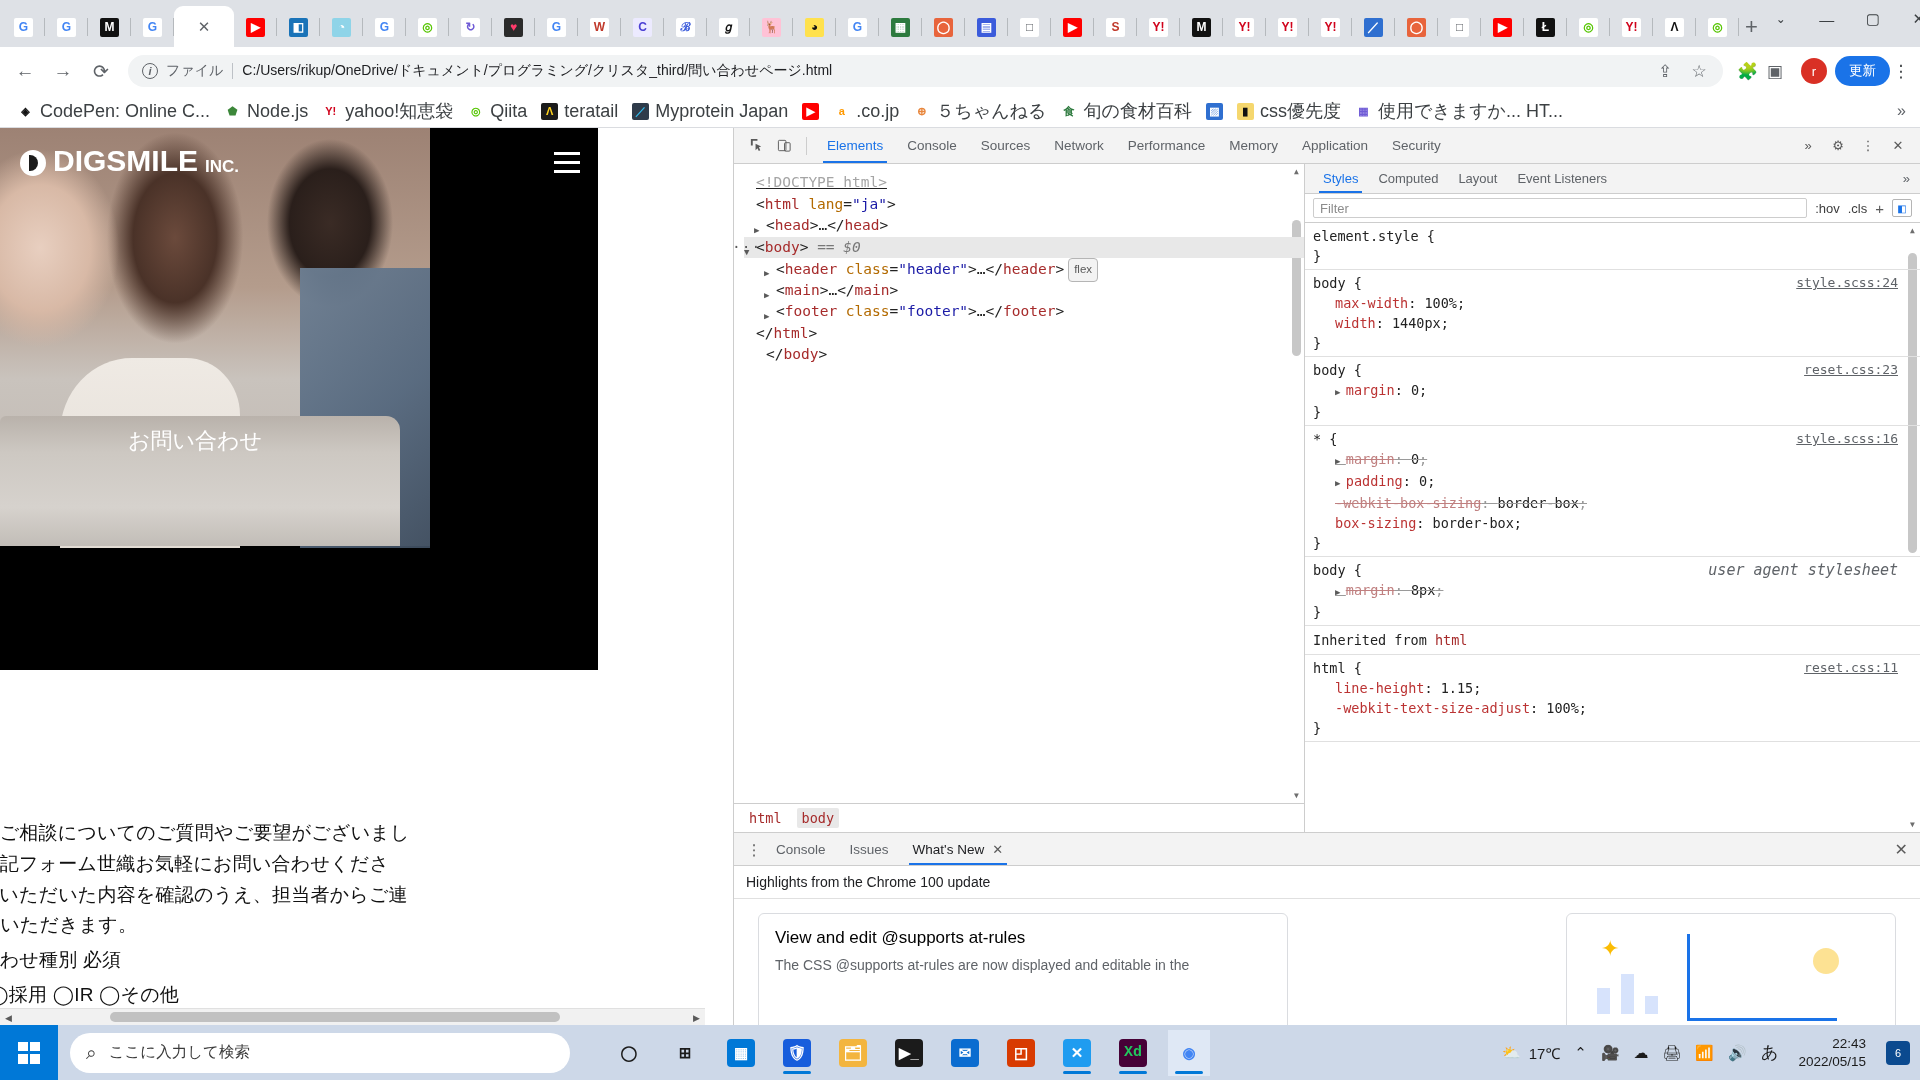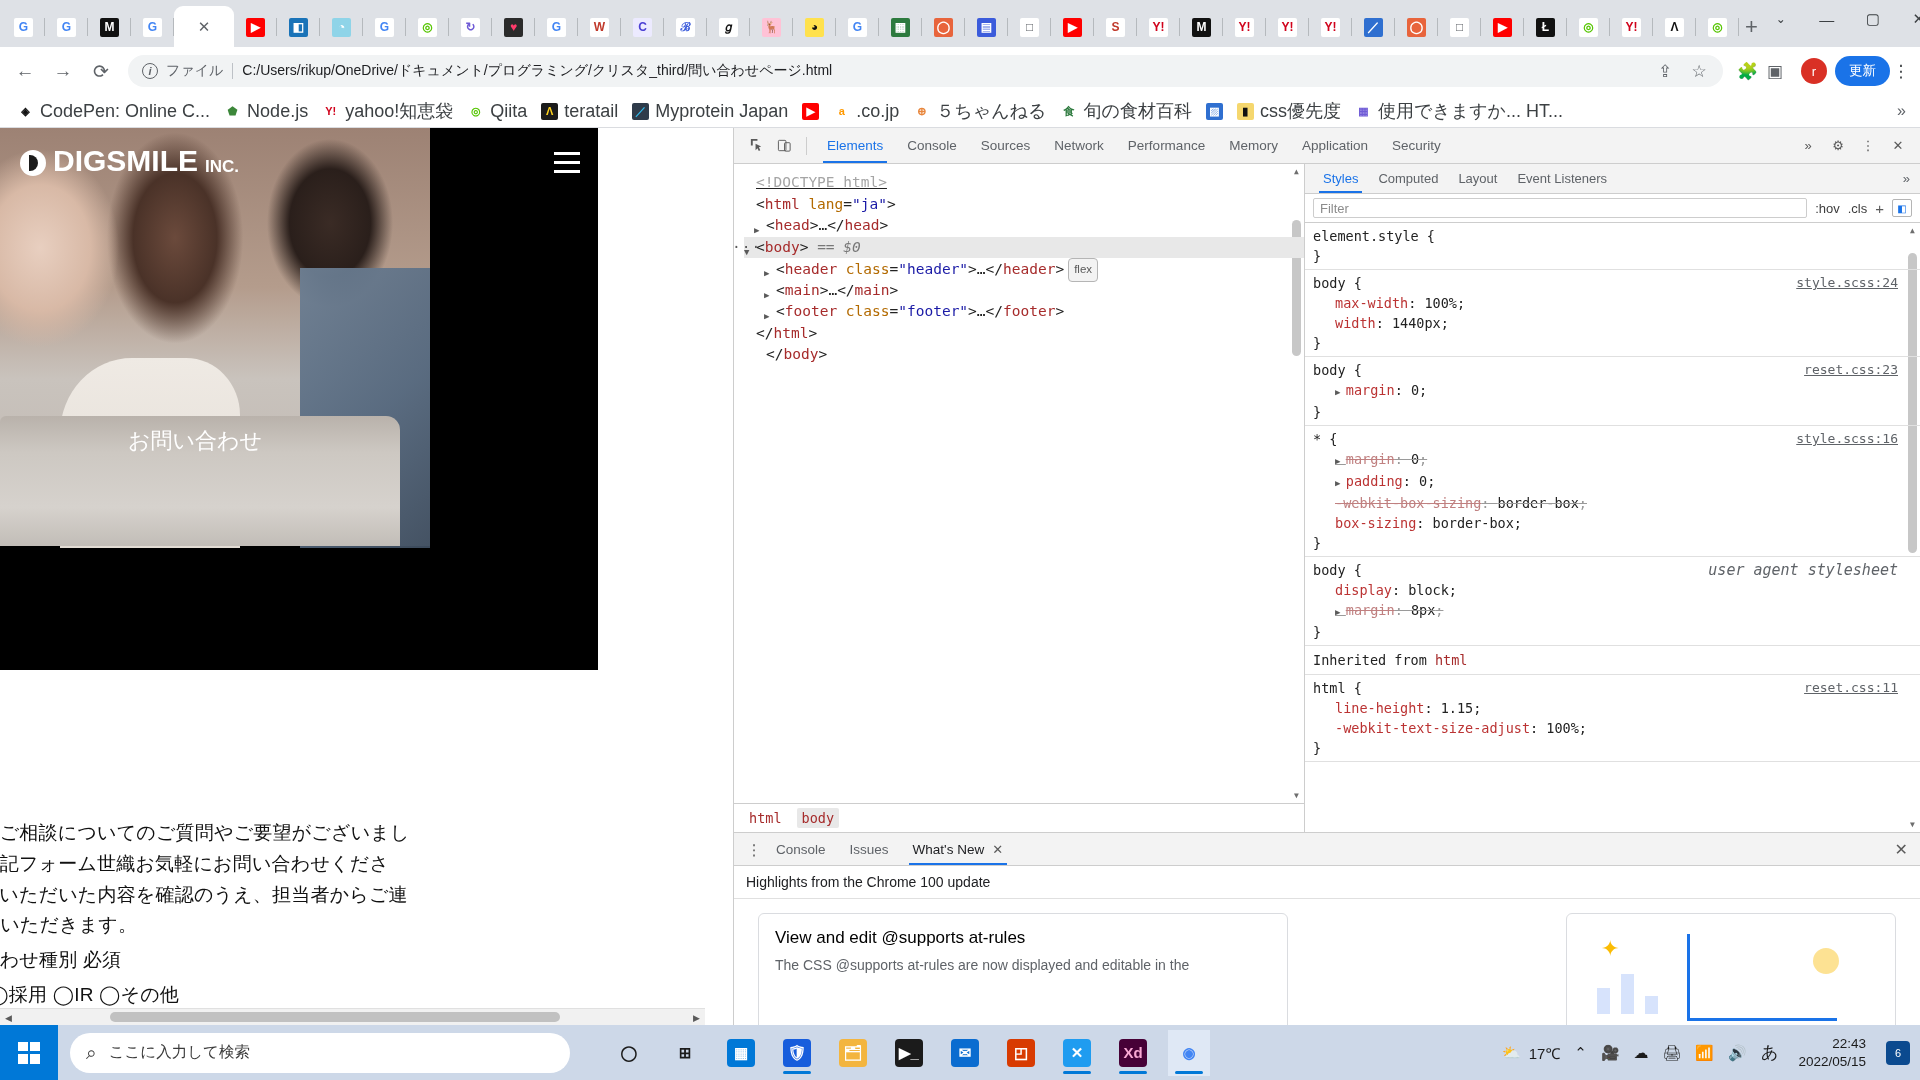--- a/index.html
+++ b/index.html
@@ -706,21 +706,20 @@
               <div class="src">style.scss:16</div>
               <div class="prop strike"><span class="arrow-tri">▶ </span><span class="pname">margin</span>: <span class="pval">0</span>;</div>
               <div class="prop"><span class="arrow-tri">▶ </span><span class="pname">padding</span>: <span class="pval">0</span>;</div>
               <div class="prop strike"><span class="pname">-webkit-box-sizing</span>: <span class="pval">border-box</span>;</div>
               <div class="prop"><span class="pname">box-sizing</span>: <span class="pval">border-box</span>;</div>
               <div>}</div>
             </div>
             <div class="rule">
               <div class="sel-name">body {</div>
               <div class="ua">user agent stylesheet</div>
-              <div class="prop"><span class="pname">display</span>: <span class="pval">block</span>;</div>
               <div class="prop strike"><span class="arrow-tri">▶ </span><span class="pname">margin</span>: <span class="pval">8px</span>;</div>
               <div>}</div>
             </div>
             <div class="inherited">Inherited from <span class="tagname">html</span></div>
             <div class="rule">
               <div class="sel-name">html {</div>
               <div class="src">reset.css:11</div>
               <div class="prop"><span class="pname">line-height</span>: <span class="pval">1.15</span>;</div>
               <div class="prop"><span class="pname">-webkit-text-size-adjust</span>: <span class="pval">100%</span>;</div>
               <div>}</div>
@@ -802,21 +801,21 @@
         <div class="tb-app">
           <div class="ic" style="background: rgb(10, 108, 208); color: rgb(255, 255, 255);">✉</div>
         </div>
         <div class="tb-app">
           <div class="ic" style="background: rgb(216, 59, 1); color: rgb(255, 255, 255);">◰</div>
         </div>
         <div class="tb-app open">
           <div class="ic" style="background: rgb(31, 156, 240); color: rgb(255, 255, 255);">✕</div>
         </div>
         <div class="tb-app open">
-          <div class="ic" style="background: rgb(71, 1, 55); color: #f9a8d4;">Xd</div>
+          <div class="ic" style="background: rgb(71, 1, 55); color: #22c55e; font-family: Liberation Mono, monospace;">Xd</div>
         </div>
         <div class="tb-app open hl">
           <div class="ic" style="background: transparent; color: rgb(66, 133, 244);">◉</div>
         </div>
       </div>
     <div class="tb-tray">
       <div class="tb-weather">
         <span>⛅</span>
         <span>17℃</span>
       </div>

